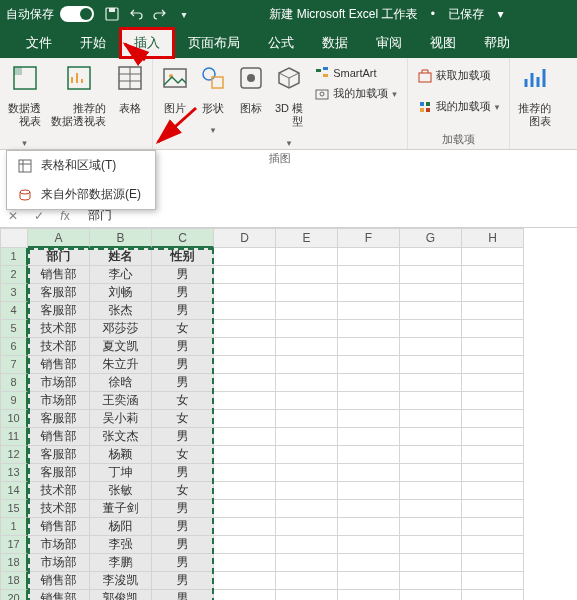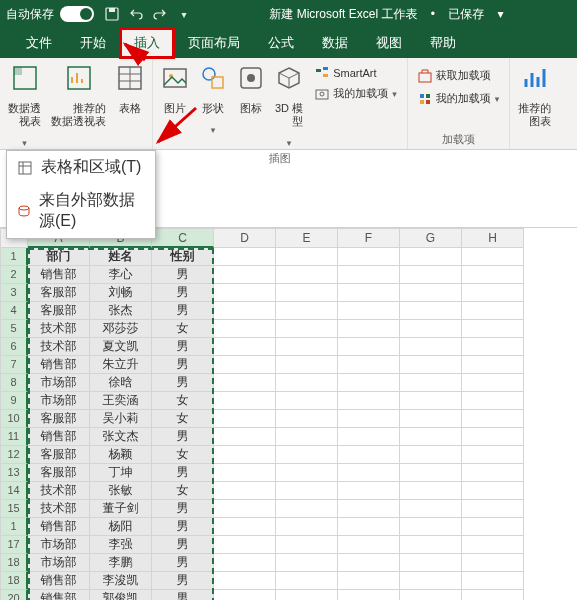--- a/index.html
+++ b/index.html
@@ -21,21 +21,21 @@
 
 .ribbon { background: #f3f2f1; height: 92px; border-bottom: 1px solid #d0d0d0; display: flex; position: relative; }
 .rgroup { display: flex; flex-direction: column; align-items: center; padding: 4px 6px 2px; border-right: 1px solid #e0e0e0; }
 .rgroup .icons { display: flex; gap: 6px; flex: 1; align-items: flex-start; }
 .rbtn { display: flex; flex-direction: column; align-items: center; font-size: 11px; color: #333; gap: 10px; cursor: pointer; padding: 2px; line-height: 1.2; text-align: right; }
 .rbtn-small { display: flex; align-items: center; font-size: 11px; color: #333; gap: 4px; cursor: pointer; padding: 2px 4px; }
 .glabel { font-size: 11px; color: #666; margin-top: auto; }
 .ricon { width: 28px; height: 28px; display: flex; align-items: center; justify-content: center; }
 
 .dropdown-menu { position: absolute; left: 6px; top: 150px; width: 150px; background: #fff; border: 1px solid #bbb; box-shadow: 2px 2px 6px rgba(0,0,0,0.25); z-index: 10; }
-.menu-item { display: flex; align-items: center; padding: 6px 10px; font-size: 16px; color: #333; gap: 8px; cursor: pointer; }
+.menu-item { display: flex; align-items: center; padding: 6px 10px; font-size: 12px; color: #333; gap: 8px; cursor: pointer; }
 .menu-item.disabled { color: #aaa; cursor: default; }
 .menu-icon { width: 16px; height: 16px; display: flex; align-items: center; justify-content: center; }
 
 .formula-bar { height: 24px; display: flex; align-items: center; border-bottom: 1px solid #d0d0d0; font-size: 12px; margin-top: 54px; }
 .fb-btn { width: 26px; text-align: center; color: #888; cursor: pointer; }
 .fb-value { padding-left: 10px; color: #333; }
 
 .sheet { position: relative; }
 .col-headers { display: flex; height: 20px; }
 .corner { width: 28px; border: 1px solid #d4d4d4; background: #f0f0f0; }
@@ -87,20 +87,21 @@
   </div>
 </div>
 
 <div class="tabs">
   <div class="tab">文件</div>
   <div class="tab">开始</div>
   <div class="tab active highlight">插入</div>
   <div class="tab">页面布局</div>
   <div class="tab">公式</div>
   <div class="tab">数据</div>
+  <div class="tab">审阅</div>
   <div class="tab">视图</div>
   <div class="tab">帮助</div>
 </div>
 
 <div class="ribbon">
   <div class="rgroup">
     <div class="icons">
       <div class="rbtn">
         <div class="ricon">
             <svg width="26" height="26">
@@ -201,21 +202,21 @@
           <span>我的加载项</span>
           <span style="font-size:9px;color:#666">▾</span>
         </div>
       </div>
     </div>
     <div class="glabel">插图</div>
   </div>
 
   <div class="rgroup">
     <div class="icons">
-      <div style="display:flex;flex-direction:column;gap:4px;padding-top:4px">
+      <div style="display:flex;flex-direction:column;gap:12px;padding-top:4px">
         <div class="rbtn-small">
           <span>
               <svg width="14" height="14">
                 <rect x="1" y="4" width="12" height="9" fill="none" stroke="#c43e1c"></rect>
                 <path d="M4 4 L4 1 L10 1 L10 4" fill="none" stroke="#c43e1c"></path>
               </svg>
             </span>
           <span>获取加载项</span>
         </div>
         <div class="rbtn-small">

